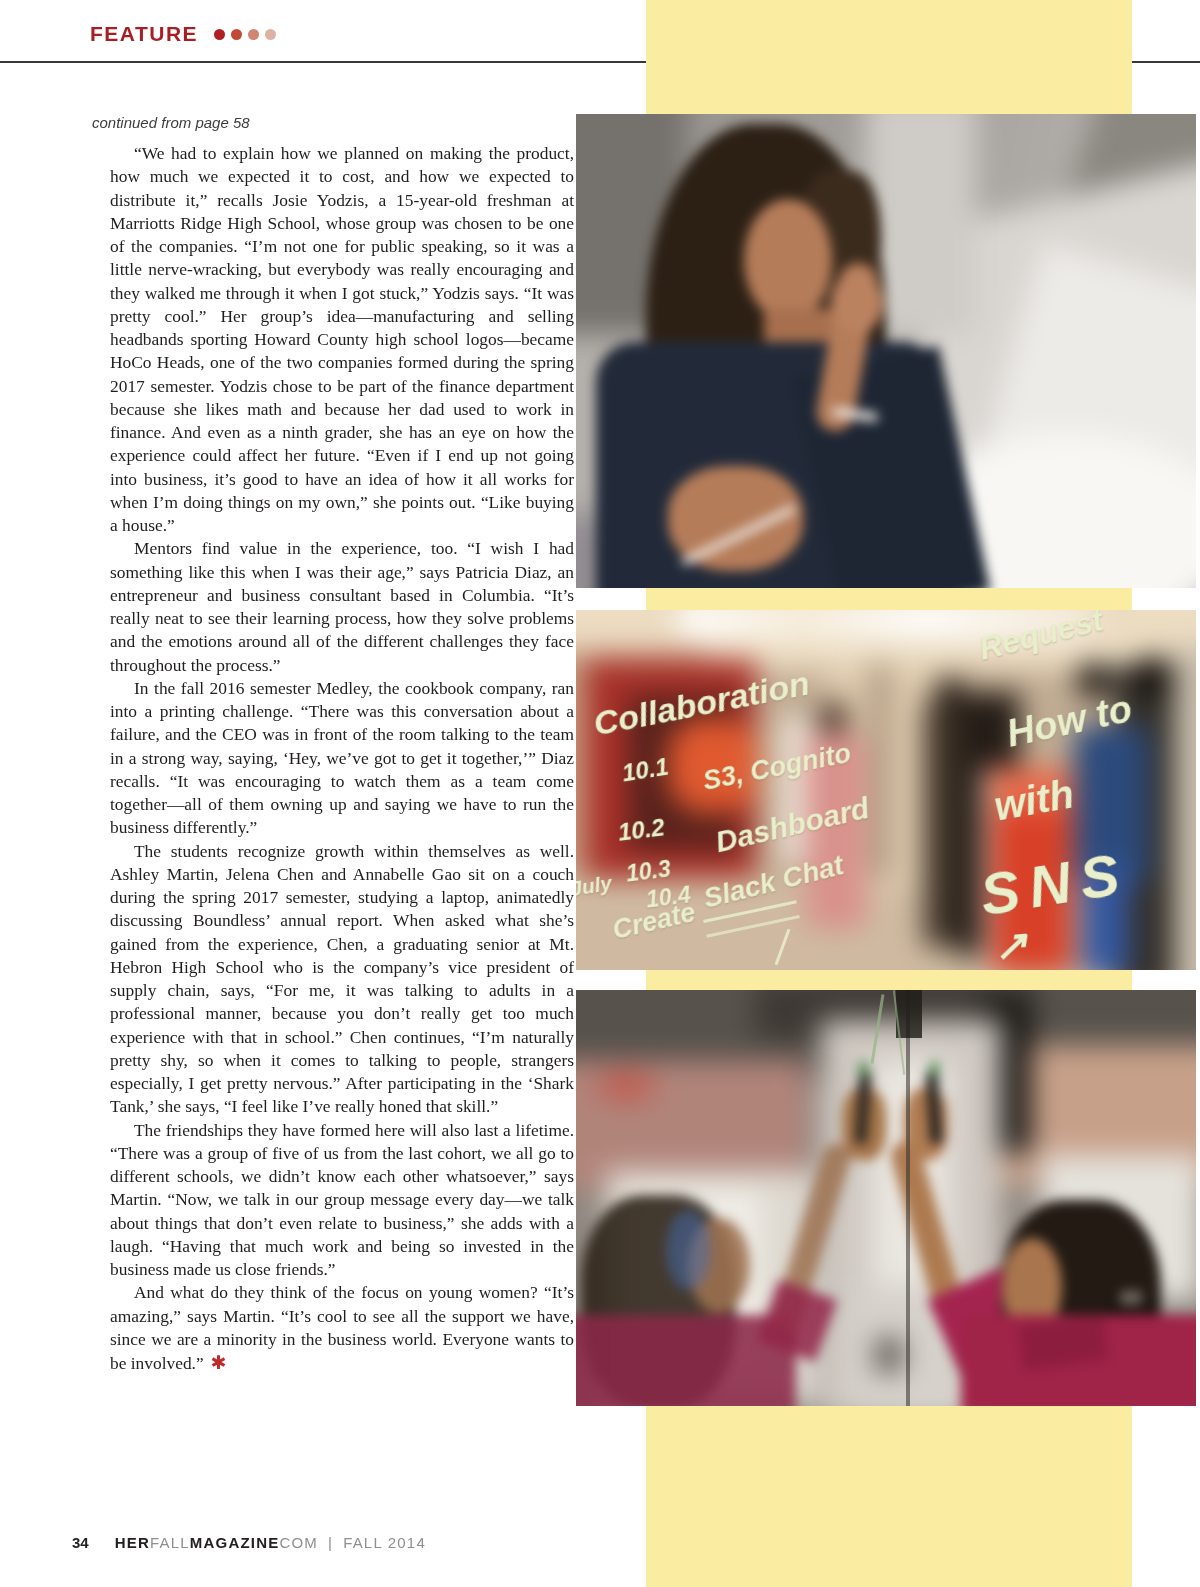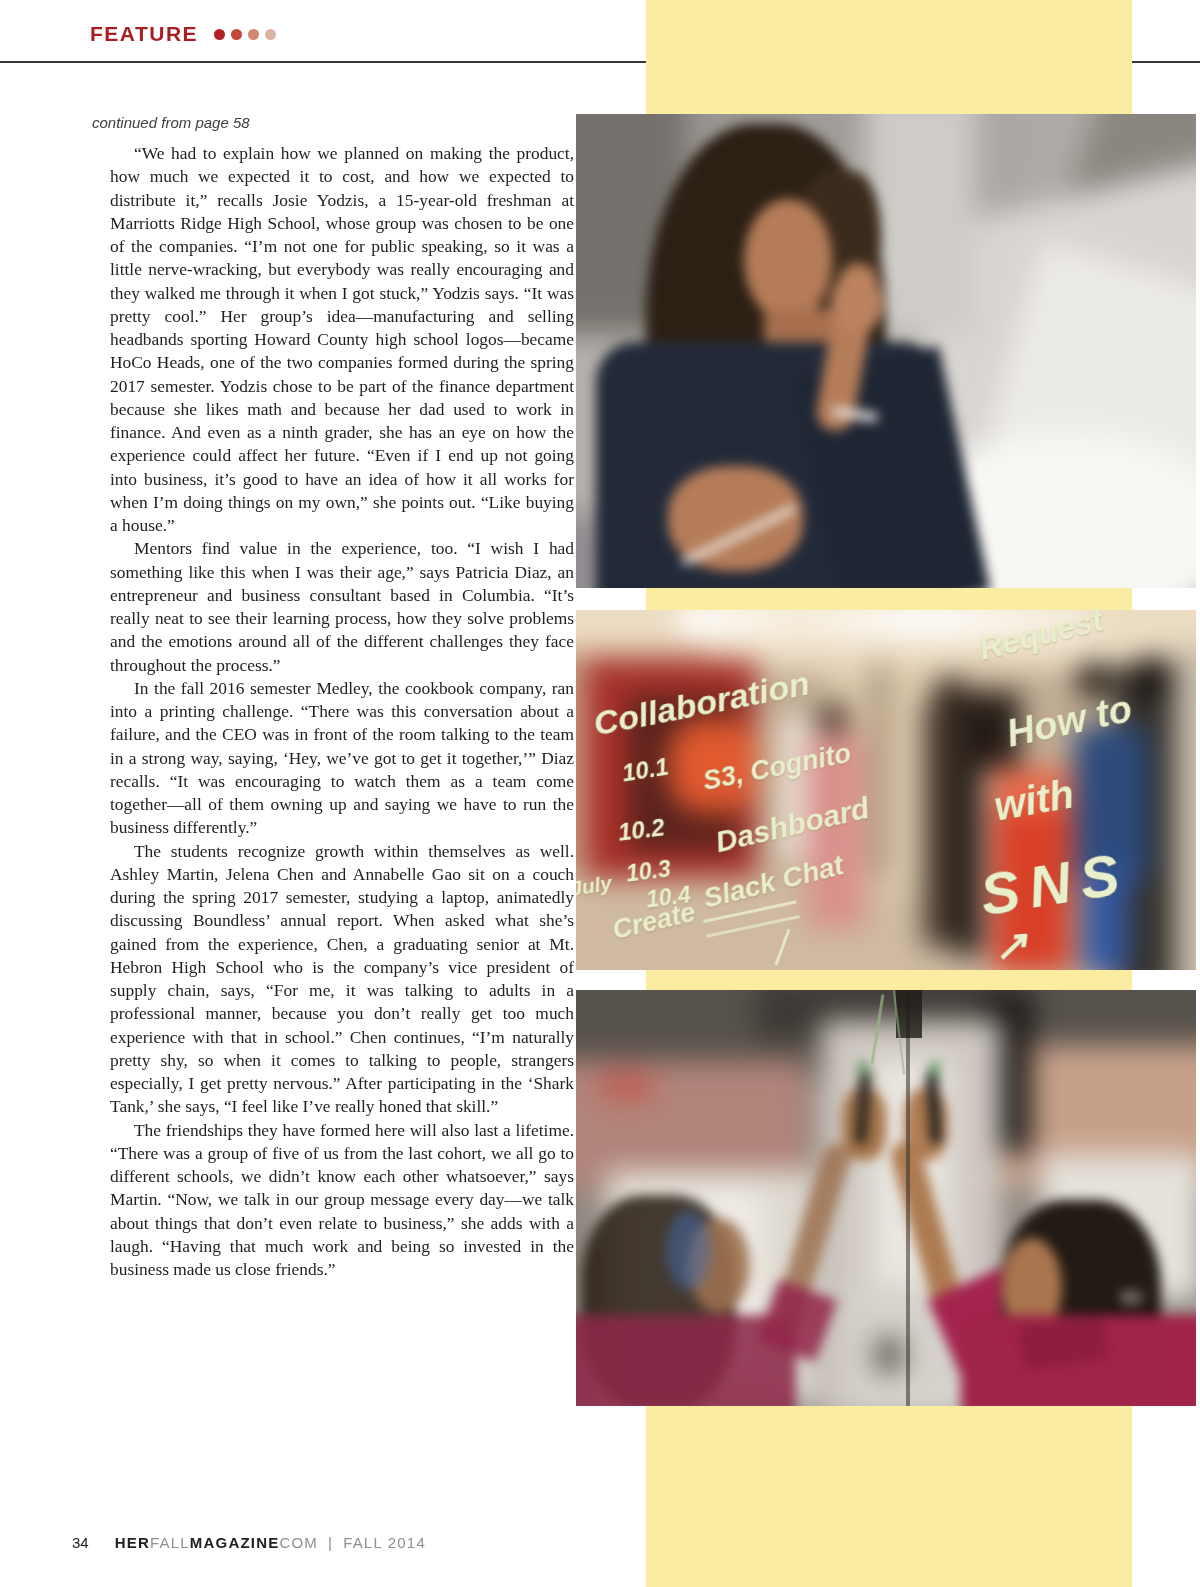--- a/index.html
+++ b/index.html
@@ -131,21 +131,21 @@
   #p3 .b20{left:283px;top:72px;width:9px;height:14px;background:#4e8a52;}
   #p3 .b21{left:354px;top:72px;width:9px;height:14px;background:#4e8a52;}
   #p3 .o1{left:330px;top:0;width:4px;height:416px;background:rgba(50,46,40,.55);}
   #p3 .o2{left:320px;top:-2px;width:26px;height:50px;background:rgba(30,27,23,.8);}
   #p3 .o3{left:300px;top:4px;width:3px;height:70px;background:rgba(150,180,135,.7);transform:rotate(9deg);}
   #p3 .o4{left:322px;top:0;width:2px;height:85px;background:rgba(150,180,135,.6);transform:rotate(-7deg);}
   
   .caption{position:absolute;left:677px;top:1428px;width:442px;font-size:15.5px;line-height:22px;color:#6b675c;}
   .caption .cb{font-weight:700;color:#45423a;}
   .footer{position:absolute;left:72px;top:1534px;font-size:15px;letter-spacing:1.2px;color:#8f8f8f;white-space:nowrap;}
-  .footer .num{font-weight:400;color:#242021;margin-right:26px;letter-spacing:0;}
+  .footer .num{font-weight:700;color:#242021;margin-right:26px;letter-spacing:0;}
   .footer .bold{font-weight:700;color:#242021;}
   .footer .sep{margin:0 10px;}
 </style>
 </head>
 <body>
 
 <div class="page">
   <div class="rule"></div>
   <div class="band"></div>
 
@@ -160,20 +160,21 @@
   </div>
 
   <div class="continued">continued from page 58</div>
 
   <div class="article">
     <p>“We had to explain how we planned on making the product, how much we expected it to cost, and how we expected to distribute it,” recalls Josie Yodzis, a 15-year-old freshman at Marriotts Ridge High School, whose group was chosen to be one of the companies. “I’m not one for public speaking, so it was a little nerve-wracking, but everybody was really encouraging and they walked me through it when I got stuck,” Yodzis says. “It was pretty cool.” Her group’s idea—manufacturing and selling headbands sporting Howard County high school logos—became HoCo Heads, one of the two companies formed during the spring 2017 semester. Yodzis chose to be part of the finance department because she likes math and because her dad used to work in finance. And even as a ninth grader, she has an eye on how the experience could affect her future. “Even if I end up not going into business, it’s good to have an idea of how it all works for when I’m doing things on my own,” she points out. “Like buying a house.”</p>
     <p>Mentors find value in the experience, too. “I wish I had something like this when I was their age,” says Patricia Diaz, an entrepreneur and business consultant based in Columbia. “It’s really neat to see their learning process, how they solve problems and the emotions around all of the different challenges they face throughout the process.”</p>
     <p>In the fall 2016 semester Medley, the cookbook company, ran into a printing challenge. “There was this conversation about a failure, and the CEO was in front of the room talking to the team in a strong way, saying, ‘Hey, we’ve got to get it together,’” Diaz recalls. “It was encouraging to watch them as a team come together—all of them owning up and saying we have to run the business differently.”</p>
     <p>The students recognize growth within themselves as well. Ashley Martin, Jelena Chen and Annabelle Gao sit on a couch during the spring 2017 semester, studying a laptop, animatedly discussing Boundless’ annual report. When asked what she’s gained from the experience, Chen, a graduating senior at Mt. Hebron High School who is the company’s vice president of supply chain, says, “For me, it was talking to adults in a professional manner, because you don’t really get too much experience with that in school.” Chen continues, “I’m naturally pretty shy, so when it comes to talking to people, strangers especially, I get pretty nervous.” After participating in the ‘Shark Tank,’ she says, “I feel like I’ve really honed that skill.”</p>
     <p>The friendships they have formed here will also last a lifetime. “There was a group of five of us from the last cohort, we all go to different schools, we didn’t know each other whatsoever,” says Martin. “Now, we talk in our group message every day—we talk about things that don’t even relate to business,” she adds with a laugh. “Having that much work and being so invested in the business made us close friends.”</p>
+    <p><span>And what do they think of the focus on young women? “It’s amazing,” says Martin. “It’s cool to see all the support we have, since we are a minority in the business world. Everyone wants to be involved.”</span><span class="endmark">✱</span></p>
   </div>
 
   <div class="ph" id="p1">
     <div class="blurA">
       <div class="a1"></div>
       <div class="a2"></div>
       <div class="a3"></div>
       <div class="a4"></div>
       <div class="a5"></div>
       <div class="a6"></div>

